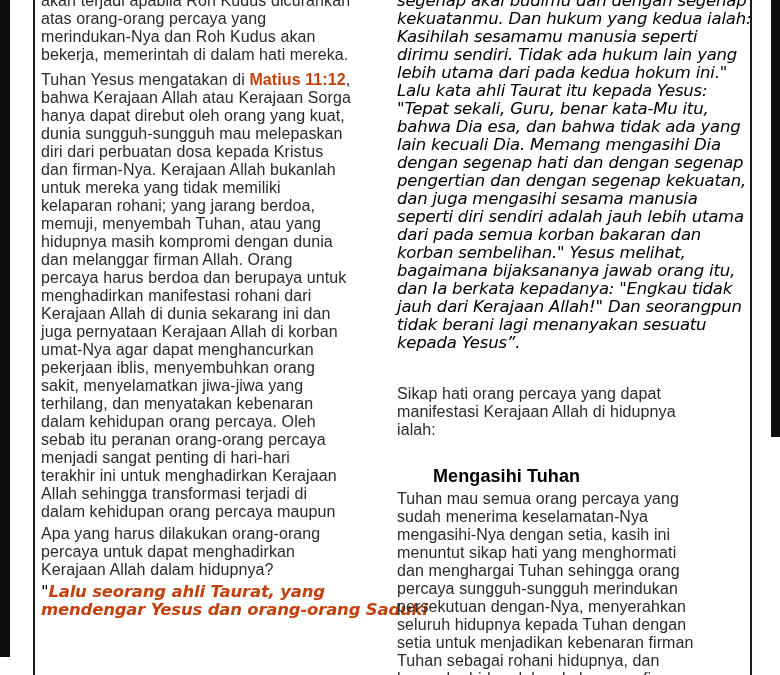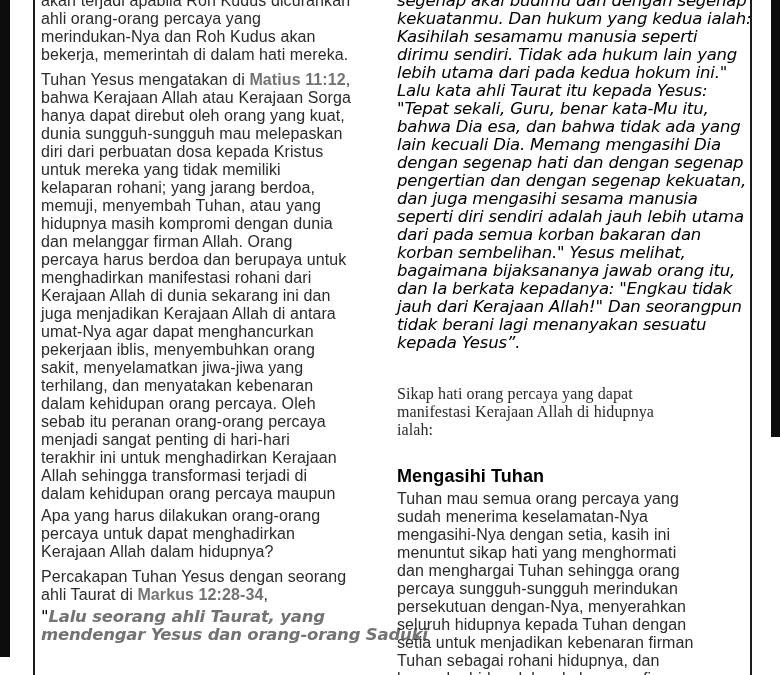--- a/index.html
+++ b/index.html
@@ -17,85 +17,82 @@
   
   .rule-left  { position:absolute; left:33px;  top:0; width:2px; height:675px; background:#1c1c1c; }
   .rule-right { position:absolute; left:750px; top:0; width:2px; height:675px; background:#1c1c1c; }
 
   .col { position:absolute; top:-8px; }
   .col-left  { left:41px;  width:324px; }
   .col-right { left:397px; width:353px; }
 
   .para { margin:0; }
   .para + .para { margin-top:7px; }
-  .gap-lg { margin-top:33px !important;font-family:Liberation Serif, serif; }
+  .gap-lg { margin-top:33px !important; }
   .gap-md { margin-top:27px !important; }
   .gap-sm { margin-top:4px  !important; }
 
   .line { white-space:nowrap; height:18px; line-height:18px; }
 
   .p-body  { font-size:16px; letter-spacing:0.1px; color:#2b2b2b; }
   .p-quote { font-size:16.5px; font-style:italic; color:#000000;
              font-family:"DejaVu Sans","Liberation Sans",sans-serif; }
   .p-quote .line { letter-spacing:-0.2px; }
   .p-heading { font-size:18px; font-weight:700; color:#000000; letter-spacing:0.1px; }
-  .p-heading .line { height:20px; line-height:20px; }
+  .p-heading .line { height:20px; line-height:20px;margin-left:36px; }
 
-  .seg-b { font-weight:700; color:#737373; }
+  .seg-b { font-weight:700; color:#c2410c; }
 </style>
 </head>
 <body>
 
 <div class="page">
   <div class="bar-left"></div>
   <div class="bar-right"></div>
   <div class="rule-left"></div>
   <div class="rule-right"></div>
 
   <div class="col col-left">
       <div class="para p-body">
         <div class="line"><span>akan terjadi apabila Roh Kudus dicurahkan</span></div>
-        <div class="line"><span>ahli orang-orang percaya yang</span></div>
+        <div class="line"><span>atas orang-orang percaya yang</span></div>
         <div class="line"><span>merindukan-Nya dan Roh Kudus akan</span></div>
         <div class="line"><span>bekerja, memerintah di dalam hati mereka.</span></div>
       </div>
       <div class="para p-body">
         <div class="line"><span>Tuhan Yesus mengatakan di </span><span class="seg-b">Matius 11:12</span><span>,</span></div>
         <div class="line"><span>bahwa Kerajaan Allah atau Kerajaan Sorga</span></div>
         <div class="line"><span>hanya dapat direbut oleh orang yang kuat,</span></div>
         <div class="line"><span>dunia sungguh-sungguh mau melepaskan</span></div>
         <div class="line"><span>diri dari perbuatan dosa kepada Kristus</span></div>
+        <div class="line"><span>dan firman-Nya. Kerajaan Allah bukanlah</span></div>
         <div class="line"><span>untuk mereka yang  tidak memiliki</span></div>
         <div class="line"><span>kelaparan rohani; yang  jarang berdoa,</span></div>
         <div class="line"><span>memuji, menyembah Tuhan, atau yang</span></div>
         <div class="line"><span>hidupnya masih kompromi dengan dunia</span></div>
         <div class="line"><span>dan melanggar firman Allah. Orang</span></div>
         <div class="line"><span>percaya harus berdoa dan berupaya untuk</span></div>
         <div class="line"><span>menghadirkan manifestasi rohani dari</span></div>
         <div class="line"><span>Kerajaan Allah di dunia sekarang ini dan</span></div>
-        <div class="line"><span>juga menjadikan Kerajaan Allah di antara</span></div>
+        <div class="line"><span>juga pernyataan Kerajaan Allah di korban</span></div>
         <div class="line"><span>umat-Nya agar dapat menghancurkan</span></div>
         <div class="line"><span>pekerjaan iblis, menyembuhkan orang</span></div>
         <div class="line"><span>sakit, menyelamatkan jiwa-jiwa yang</span></div>
         <div class="line"><span>terhilang, dan menyatakan kebenaran</span></div>
         <div class="line"><span>dalam kehidupan orang percaya. Oleh</span></div>
         <div class="line"><span>sebab itu peranan orang-orang percaya</span></div>
         <div class="line"><span>menjadi sangat penting di hari-hari</span></div>
         <div class="line"><span>terakhir ini untuk menghadirkan Kerajaan</span></div>
         <div class="line"><span>Allah sehingga transformasi terjadi di</span></div>
         <div class="line"><span>dalam kehidupan orang percaya maupun</span></div>
       </div>
       <div class="para p-body gap-sm">
         <div class="line"><span>Apa yang harus dilakukan orang-orang</span></div>
         <div class="line"><span>percaya untuk dapat menghadirkan</span></div>
         <div class="line"><span>Kerajaan Allah dalam hidupnya?</span></div>
-      </div>
-      <div class="para p-body">
-        <div class="line"><span>Percakapan Tuhan Yesus dengan seorang</span></div>
-        <div class="line"><span>ahli Taurat di </span><span class="seg-b">Markus 12:28-34</span><span>,</span></div>
       </div>
       <div class="para p-quote gap-sm">
         <div class="line"><span>"</span><span class="seg-b">Lalu seorang ahli Taurat, yang</span></div>
         <div class="line"><span class="seg-b">mendengar Yesus dan orang-orang Saduki</span></div>
       </div>
     </div>
   <div class="col col-right">
       <div class="para p-quote">
         <div class="line"><span>segenap akal budimu dan dengan segenap</span></div>
         <div class="line"><span>kekuatanmu. Dan hukum yang kedua ialah:</span></div>

